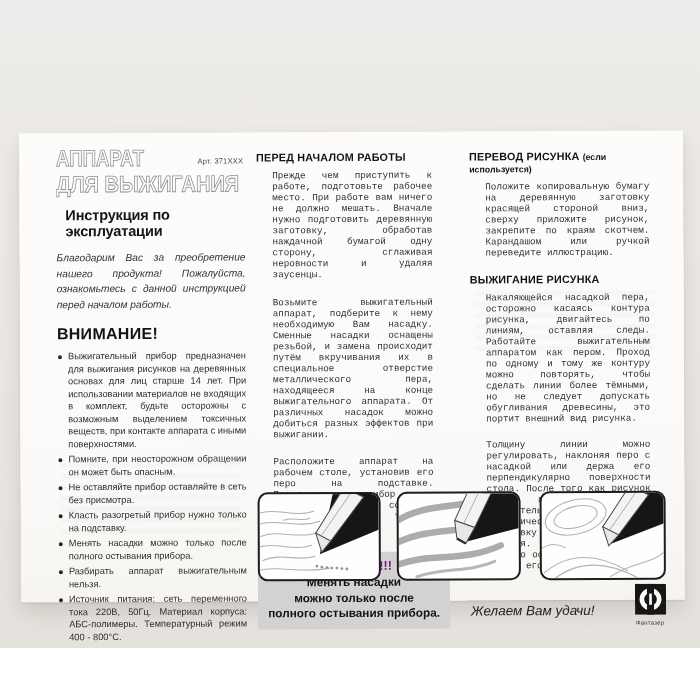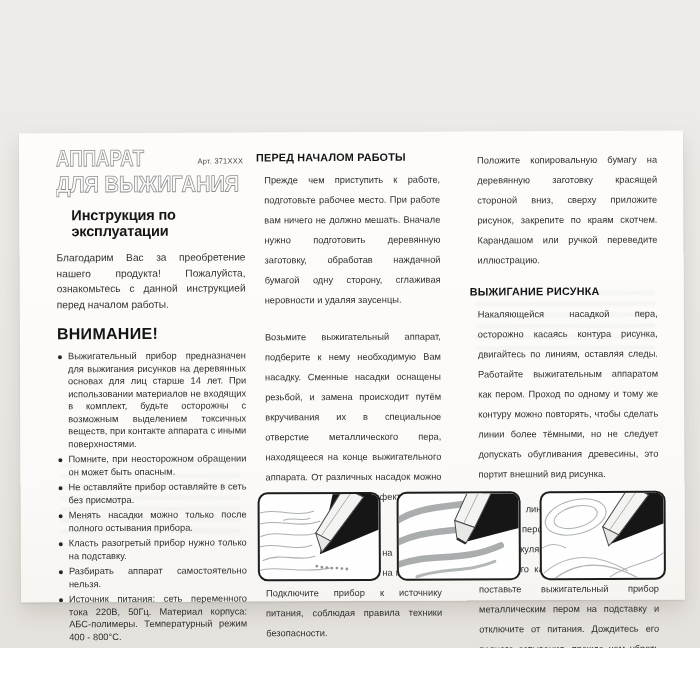--- a/index.html
+++ b/index.html
@@ -19,36 +19,36 @@
   .col1{left:37px;top:12px;width:189px;}
   .col2{left:237px;top:19px;width:192px;}
   .col3{left:450px;top:19px;width:196px;}
 
   .title-svg text{
     font-family:"Liberation Sans",sans-serif;font-weight:bold;
     fill:#fcfbfa;stroke:#8f8f8f;stroke-width:.85;
   }
   .art{position:absolute;right:2px;top:12px;font-size:7.5px;color:#4a4a4a;letter-spacing:.2px;}
 
-  .subtitle{margin:4px 15px 0;font-size:14.6px;font-weight:bold;color:#161616;letter-spacing:-.2px;}
-  .intro{margin:11px 0 0;font-size:10.2px;line-height:15.5px;text-align:justify;color:#333;}
+  .subtitle{margin:4px 9px 0;font-size:14.6px;font-weight:bold;color:#161616;letter-spacing:-.2px;}
+  .intro{margin:11px 0 0;font-size:10.2px;font-style:italic;line-height:15.5px;text-align:justify;color:#333;}
   .attn-h{margin:13px 0 0;font-size:16px;font-weight:bold;color:#141414;letter-spacing:.3px;}
   ul.warn{list-style:none;margin:7px 0 0;padding:0;}
   ul.warn li{
     position:relative;padding-left:11px;margin:0 0 3px;
     font-size:9.3px;line-height:12.5px;text-align:justify;color:#2f2f2f;
   }
   ul.warn li::before{
     content:"";position:absolute;left:1px;top:4.5px;width:4.2px;height:4.2px;
     border-radius:50%;background:#262626;
   }
 
   .sec{margin:0 0 7px;font-size:10.8px;font-weight:bold;color:#141414;letter-spacing:.2px;}
   .sec .note{font-size:8.8px;letter-spacing:0;}
-  .body-p{margin:0 8px 17px;font-size:9.3px;line-height:20px;text-align:justify;color:#2f2f2f;}
+  .body-p{margin:0 16px 17px;font-size:9.3px;line-height:11px;text-align:justify;color:#2f2f2f;font-family:Liberation Mono, monospace;}
 
   .remember-box{
     margin-top:19px;background:#d2d2d2;text-align:center;padding:6px 4px 7px;
   }
   .rb-title{font-size:12.6px;font-weight:bold;color:#701a75;line-height:17px;}
   .rb-line{font-size:11.8px;font-weight:bold;color:#121212;line-height:15.5px;}
 
   .wish-row{display:flex;justify-content:space-between;align-items:flex-start;margin-top:13px;}
   .wish{margin-top:19px;font-size:13.5px;font-style:italic;color:#222;}
   .logo{width:34px;text-align:center;}
@@ -84,42 +84,43 @@
 
       <h1 class="subtitle">Инструкция по эксплуатации</h1>
 
       <p class="intro">Благодарим Вас за преобретение нашего продукта! Пожалуйста, ознакомьтесь с данной инструкцией перед началом работы.</p>
 
       <h2 class="attn-h">ВНИМАНИЕ!</h2>
       <ul class="warn">
         <li>Выжигательный прибор предназначен для выжигания рисунков на деревянных основах для лиц старше 14 лет. При использовании материалов не входящих в комплект, будьте осторожны с возможным выделением токсичных веществ, при контакте аппарата с иными поверхностями.</li>
         <li>Помните, при неосторожном обращении он может быть опасным.</li>
         <li>Не оставляйте прибор оставляйте в сеть без присмотра.</li>
+        <li>Класть разогретый прибор нужно только на подставку.</li>
         <li>Менять насадки можно только после полного остывания прибора.</li>
-        <li>Класть разогретый прибор нужно только на подставку.</li>
-        <li>Разбирать аппарат самостоятельно нельзя.</li>
+        <li>Разбирать аппарат выжигательным нельзя.</li>
         <li>Источник питания: сеть переменного тока 220В, 50Гц. Материал корпуса: АБС-полимеры. Температурный режим 400 - 800°С.</li>
       </ul>
     </div>
 
     <div class="col col2">
       <h2 class="sec">ПЕРЕД НАЧАЛОМ РАБОТЫ</h2>
       <p class="body-p">Прежде чем приступить к работе, подготовьте рабочее место. При работе вам ничего не должно мешать. Вначале нужно подготовить деревянную заготовку, обработав наждачной бумагой одну сторону, сглаживая неровности и удаляя заусенцы.</p>
       <p class="body-p" style="margin-bottom:16px;">Возьмите выжигательный аппарат, подберите к нему необходимую Вам насадку. Сменные насадки оснащены резьбой, и замена происходит путём вкручивания их в специальное отверстие металлического пера, находящееся на конце выжигательного аппарата. От различных насадок можно добиться разных эффектов при выжигании.</p>
       <p class="body-p" style="margin-bottom:0;">Расположите аппарат на рабочем столе, установив его перо на подставке. Подключите прибор к источнику питания, соблюдая правила техники безопасности.</p>
 
       <div class="remember-box">
         <div class="rb-title">ПОМНИТЕ!!!</div>
         <div class="rb-line">Менять насадки</div>
         <div class="rb-line">можно только после</div>
         <div class="rb-line">полного остывания прибора.</div>
       </div>
     </div>
 
     <div class="col col3">
+      <h2 class="sec"><span>ПЕРЕВОД РИСУНКА</span>&nbsp;<span class="note">(если используется)</span></h2>
       <p class="body-p" style="margin-bottom:15px;">Положите копировальную бумагу на деревянную заготовку красящей стороной вниз, сверху приложите рисунок, закрепите по краям скотчем. Карандашом или ручкой переведите иллюстрацию.</p>
 
       <h2 class="sec">ВЫЖИГАНИЕ РИСУНКА</h2>
       <p class="body-p" style="margin-bottom:15px;">Накаляющейся насадкой пера, осторожно касаясь контура рисунка, двигайтесь по линиям, оставляя следы. Работайте выжигательным аппаратом как пером. Проход по одному и тому же контуру можно повторять, чтобы сделать линии более тёмными, но не следует допускать обугливания древесины, это портит внешний вид рисунка.</p>
       <p class="body-p" style="margin-bottom:0;">Толщину линии можно регулировать, наклоняя перо с насадкой или держа его перпендикулярно поверхности стола. После того как рисунок будет выжжен, поставьте выжигательный прибор металлическим пером на подставку и отключите от питания. Дождитесь его полного остывания, прежде чем убрать его со стола.</p>
 
       <div class="wish-row">
         <span class="wish">Желаем Вам удачи!</span>
         <span class="logo">
           <svg width="31" height="31" viewBox="0 0 30 30">

